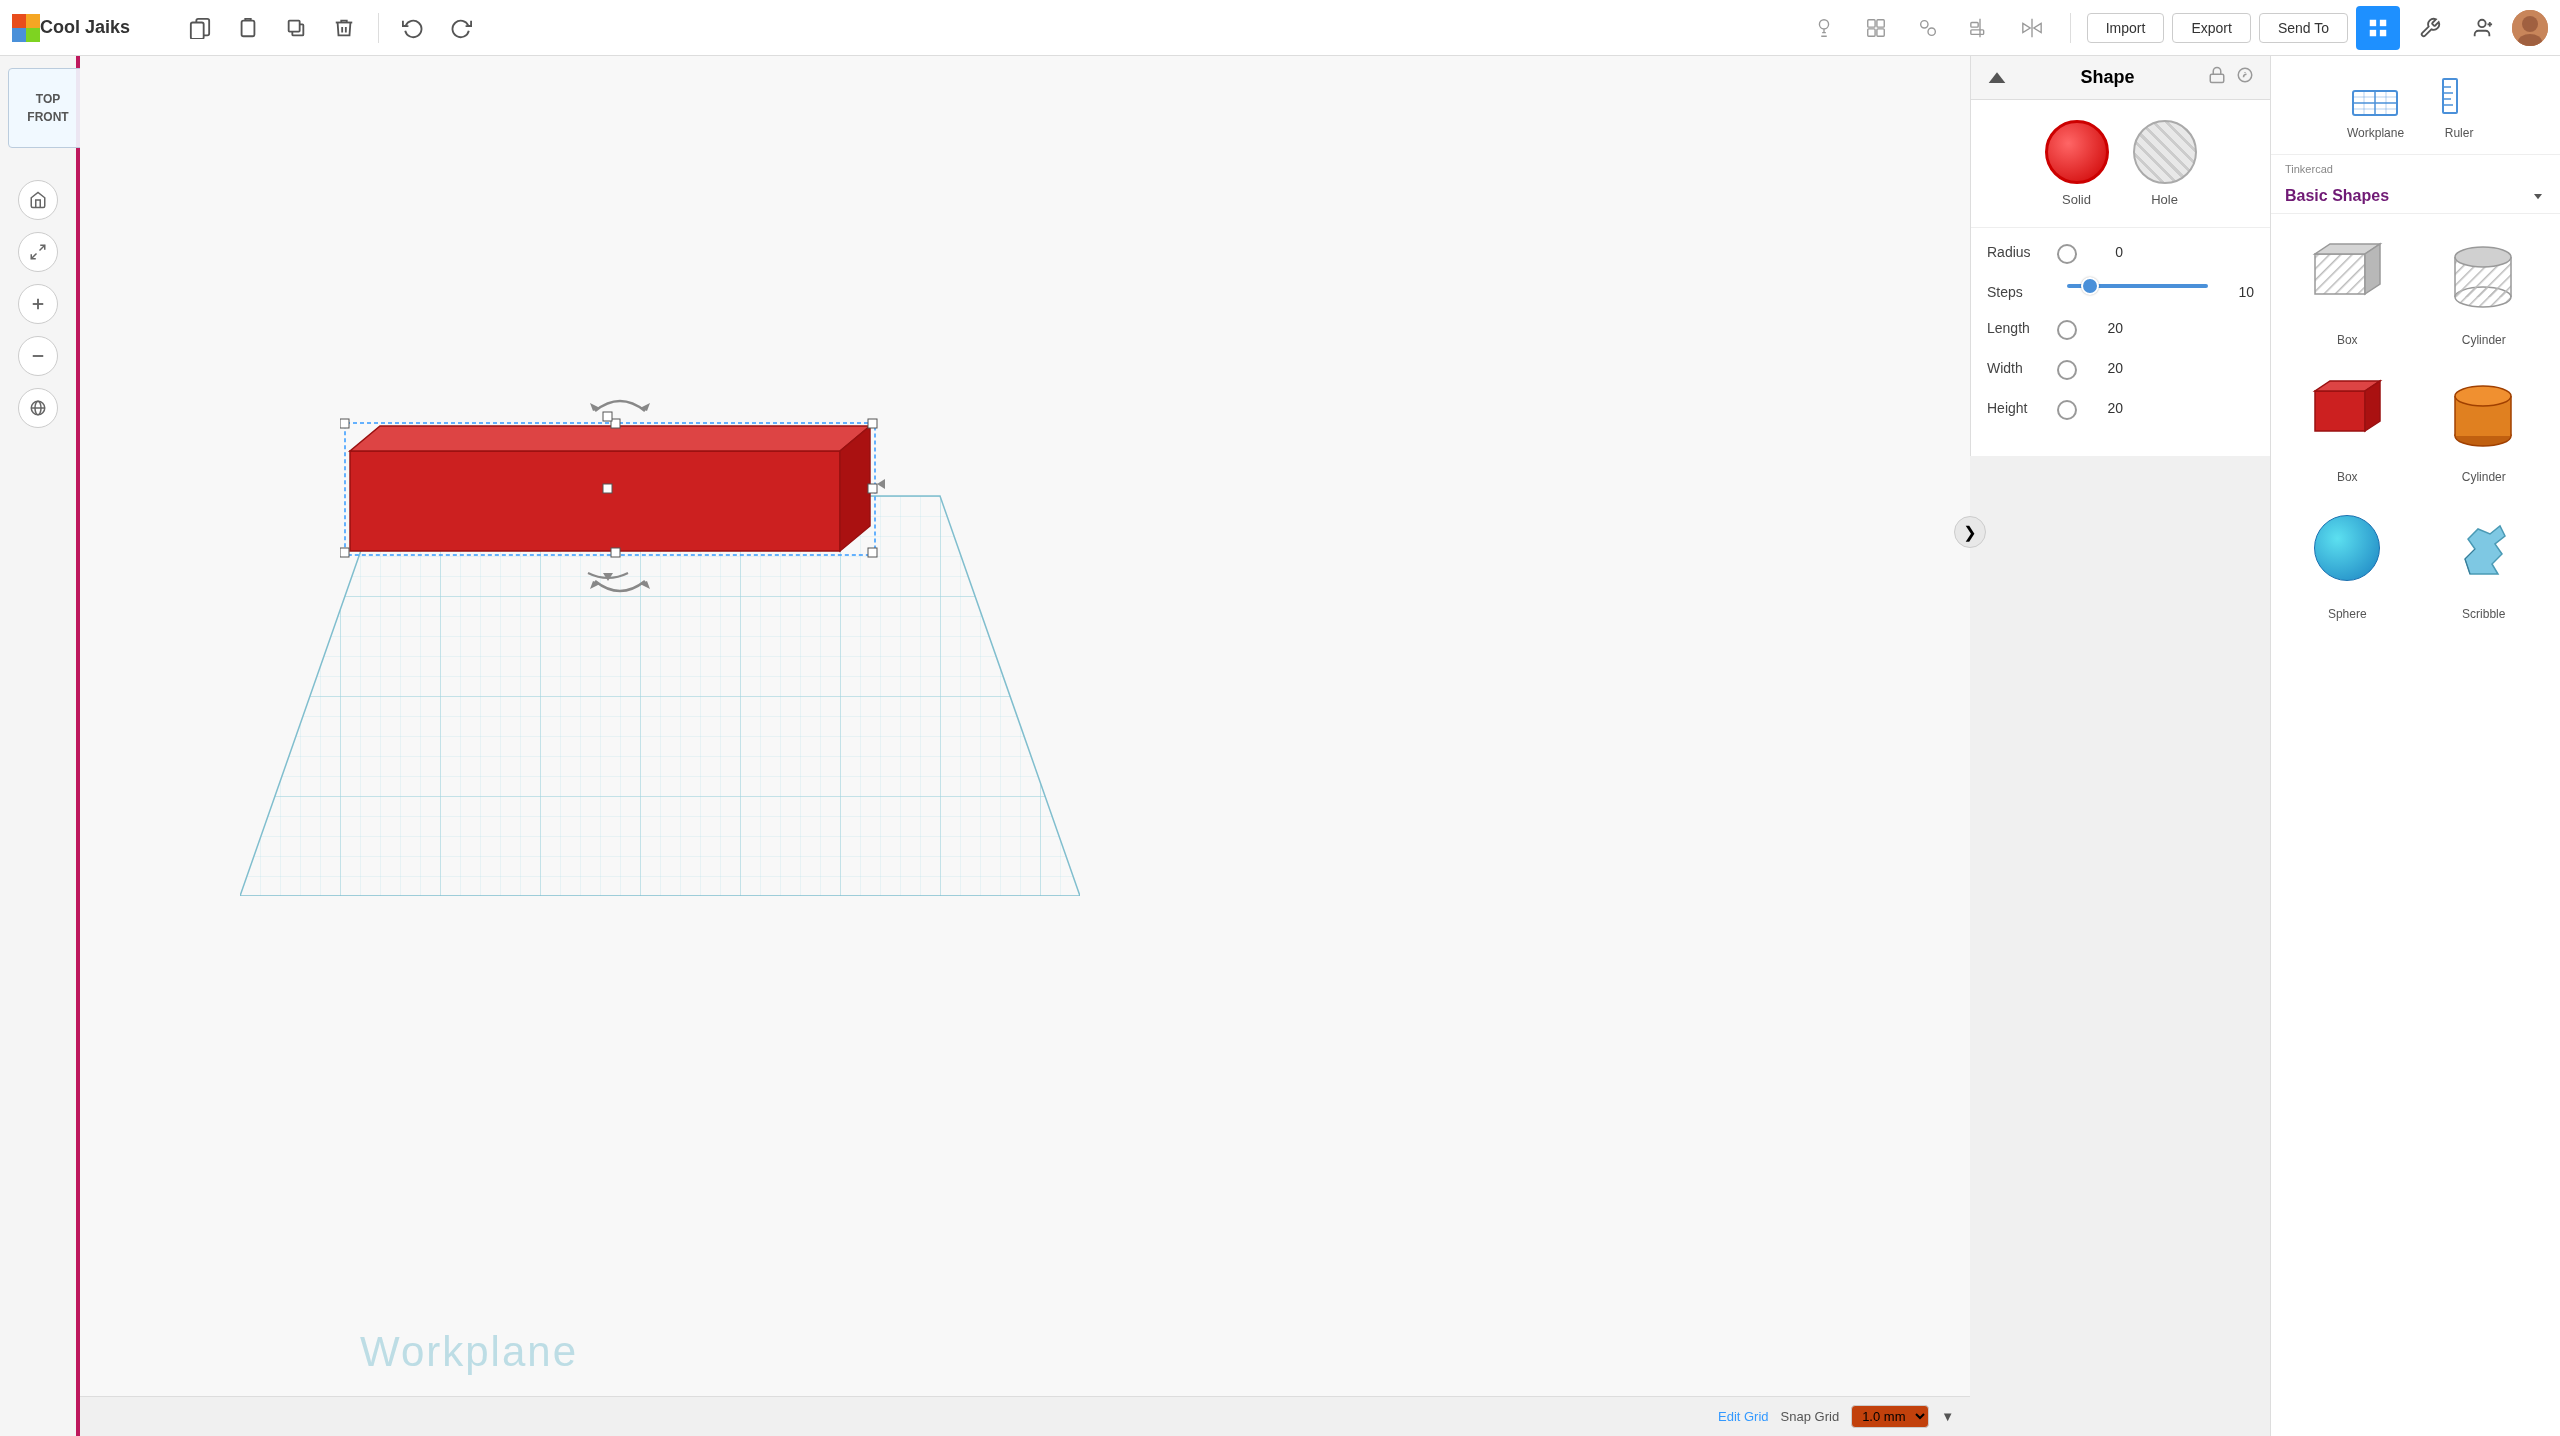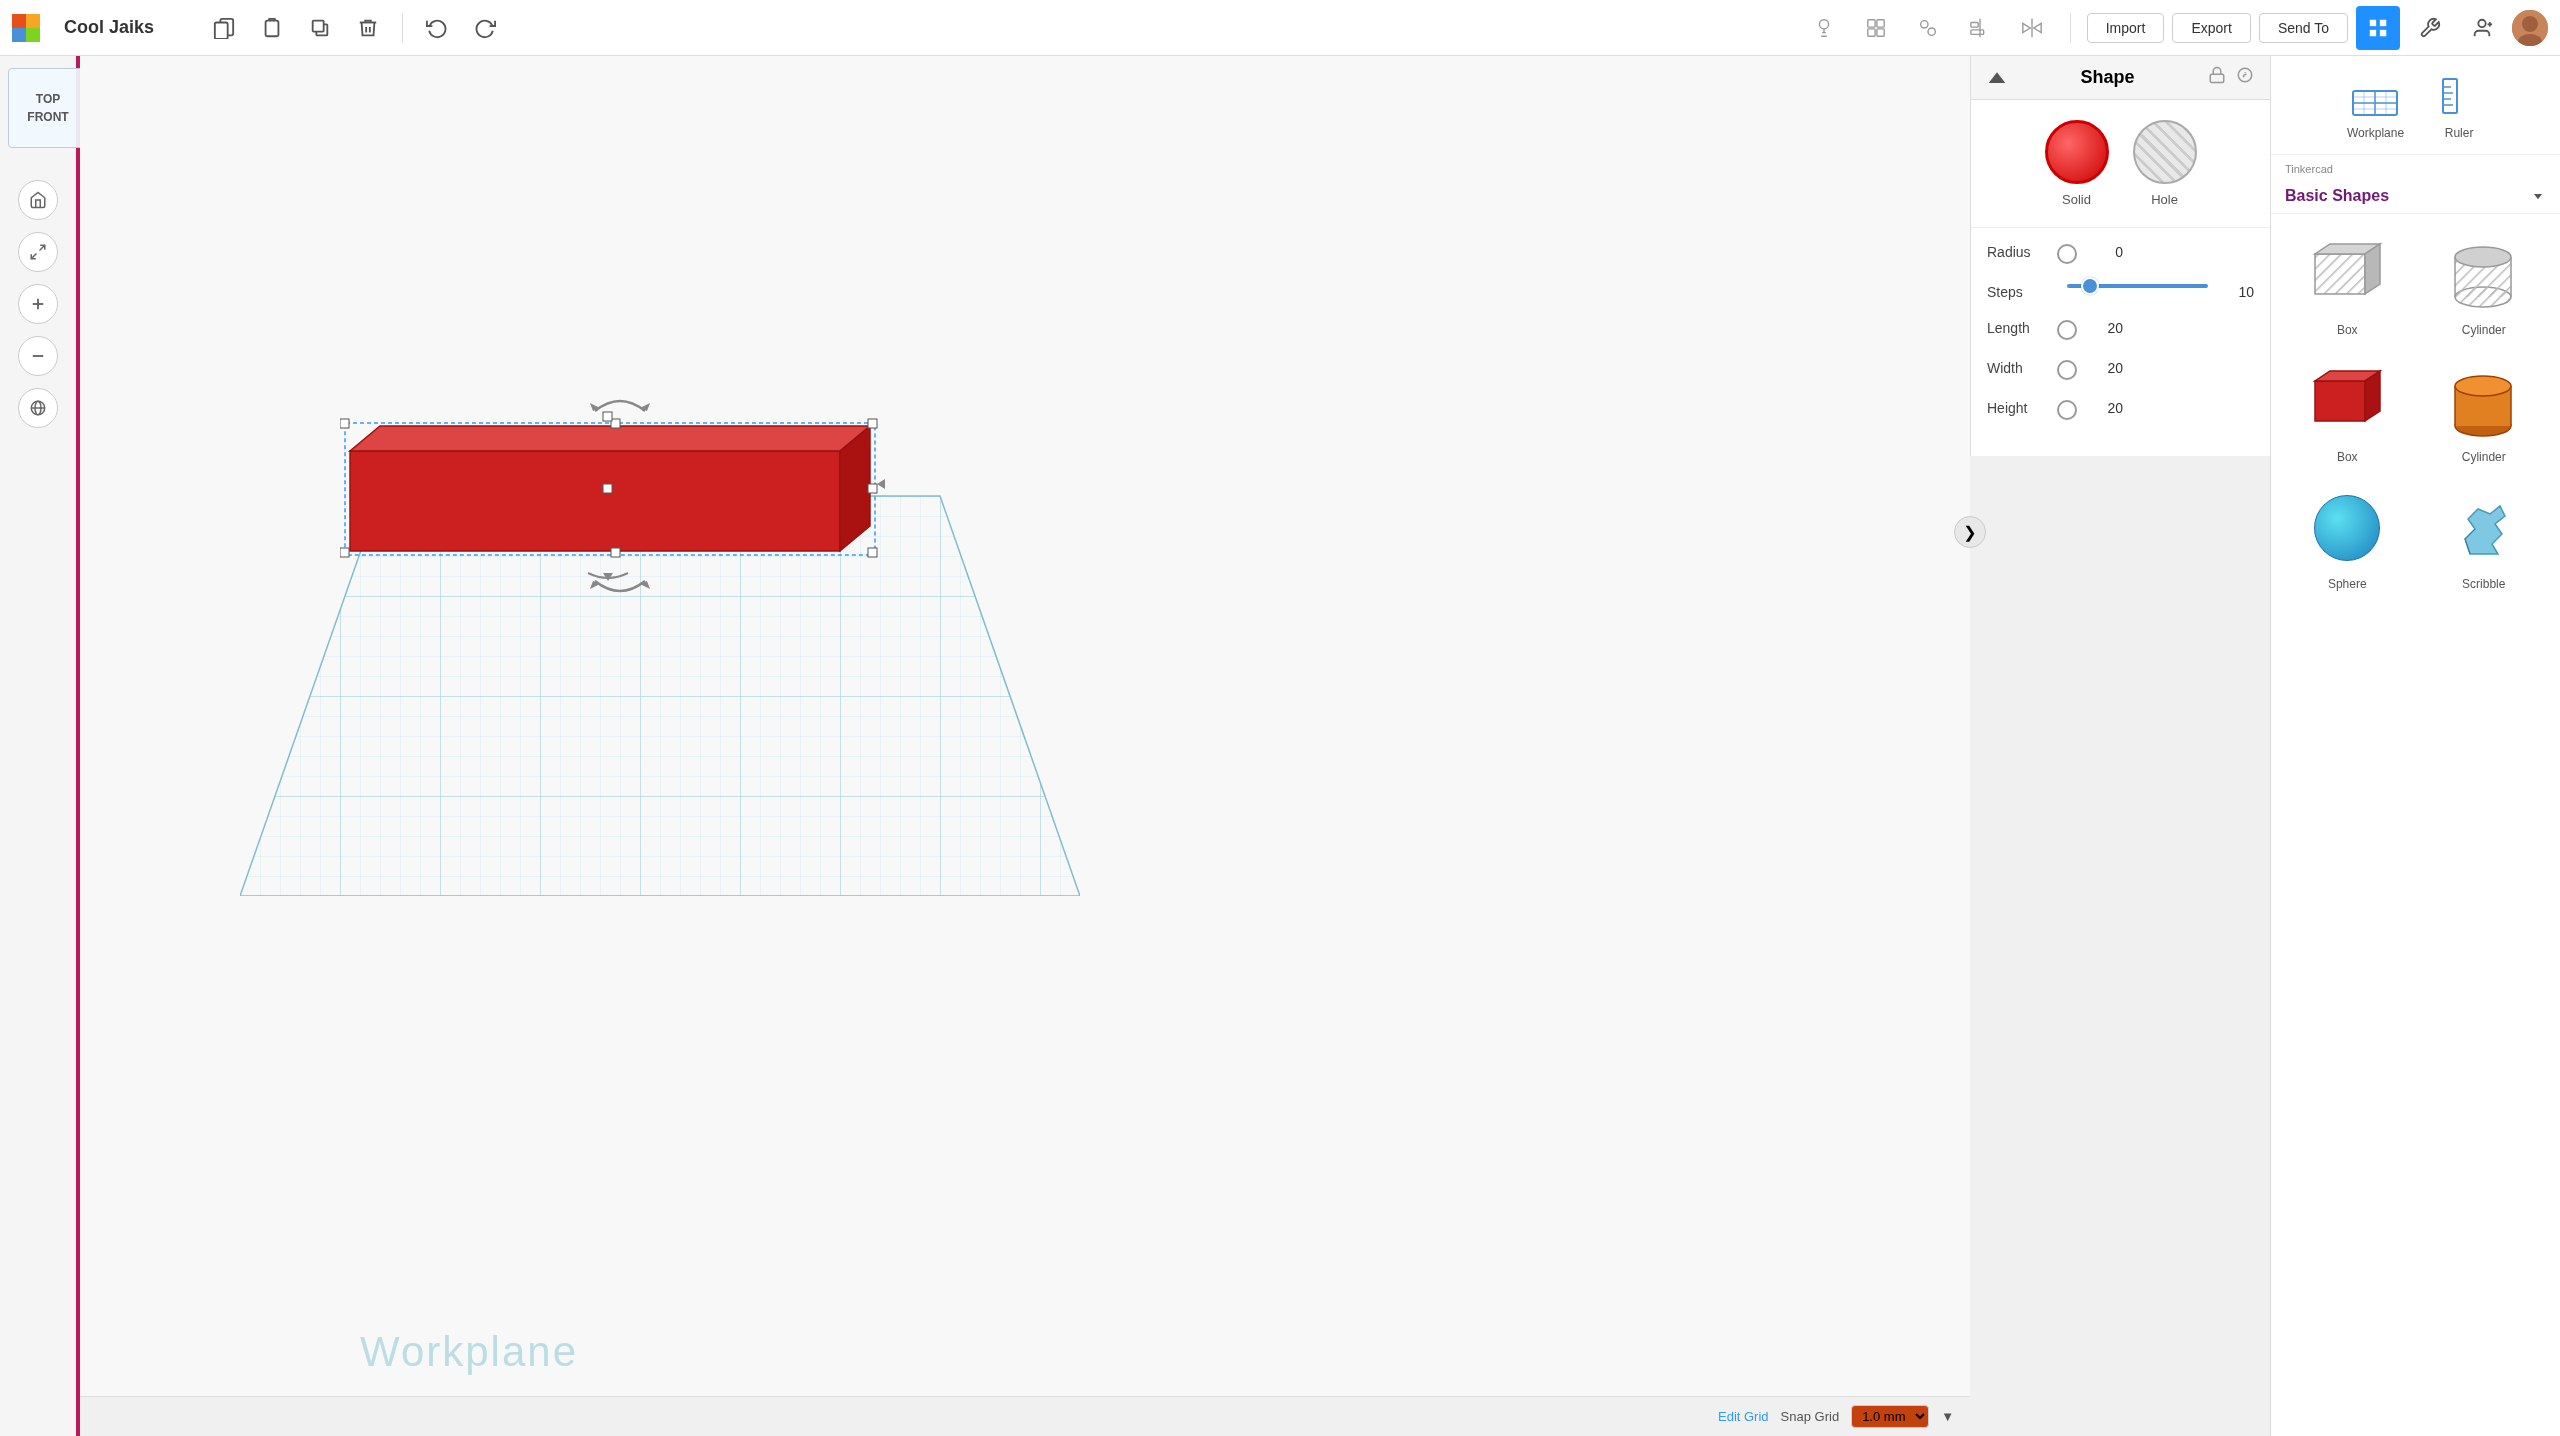--- a/index.html
+++ b/index.html
@@ -5,21 +5,21 @@
     * { box-sizing: border-box; margin: 0; padding: 0; }
     body { font-family: 'Segoe UI', Arial, sans-serif; background: #f0f0f0; overflow: hidden; width: 2560px; height: 1436px; }
 
     
     #topbar {
       display: flex; align-items: center;
       background: #fff; border-bottom: 1px solid #ddd;
       height: 56px; padding: 0 12px;
     }
     #logo-block {
-      display: flex; align-items: center; gap: 24px; margin-right: 28px;
+      display: flex; align-items: center; gap: 0; margin-right: 28px;
     }
     .logo-tile {
       width: 28px; height: 28px; display: grid; grid-template-columns: 1fr 1fr; grid-template-rows: 1fr 1fr;
     }
     .logo-t1 { background: #e84d1c; }
     .logo-t2 { background: #f5a623; }
     .logo-t3 { background: #4a90d9; }
     .logo-t4 { background: #7ed321; }
     #app-title { font-size: 18px; font-weight: 600; color: #333; }
     #toolbar {
@@ -167,21 +167,21 @@
     }
     #shapes-dropdown {
       display: flex; align-items: center; justify-content: space-between;
       padding: 8px 14px; border-bottom: 1px solid #eee; cursor: pointer;
     }
     #shapes-dropdown-label { font-size: 16px; font-weight: 700; color: #701a75; }
     #shapes-grid {
       display: grid; grid-template-columns: 1fr 1fr; gap: 4px; padding: 10px; overflow-y: auto;
     }
     .shape-item {
-      display: flex; flex-direction: column; align-items: center; gap: 9px;
+      display: flex; flex-direction: column; align-items: center; gap: 19px;
       padding: 10px 6px; cursor: pointer; border-radius: 4px;
     }
     .shape-item-label { font-size: 12px; color: #555; }
     .shape-thumb { width: 80px; height: 80px; display: flex; align-items: center; justify-content: center; }
 
     .sphere-blue {
       width: 66px; height: 66px; border-radius: 50%;
       background: radial-gradient(circle at 35% 35%, #5ce0f0, #1a80c0);
       border: 1px solid #1a70b0;
     }

